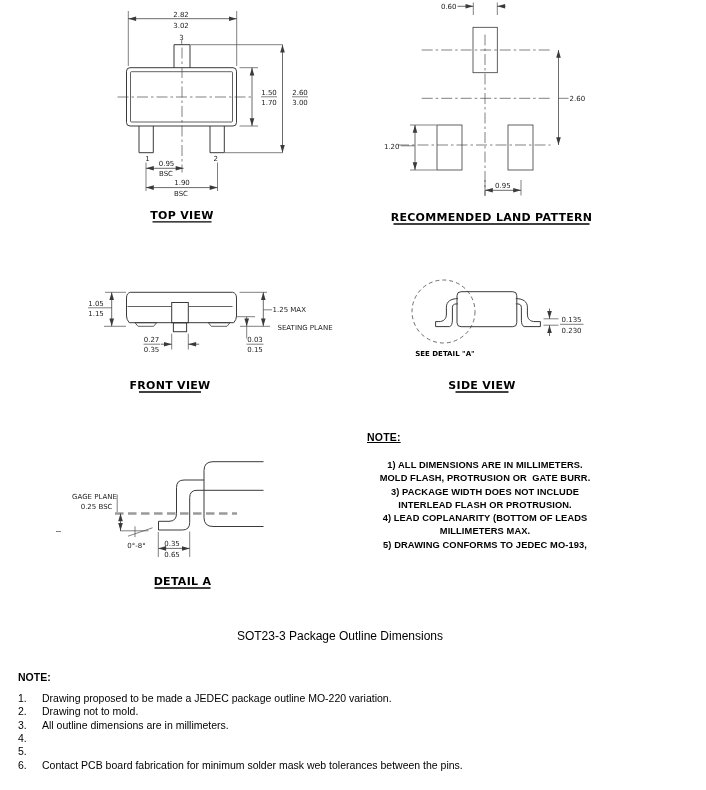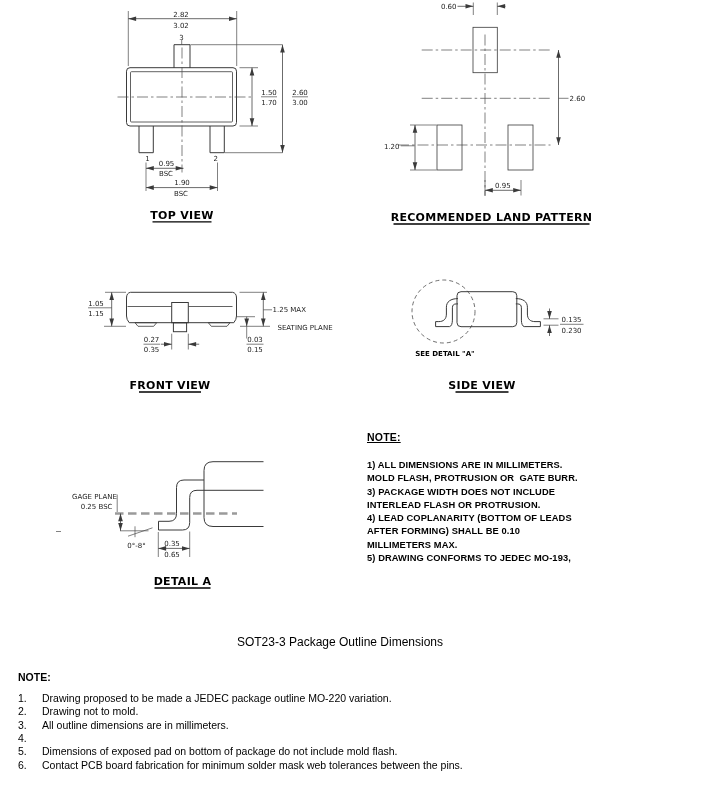--- a/index.html
+++ b/index.html
@@ -18,24 +18,24 @@
   .ul  { stroke:#000; stroke-width:1.3; }
 
   svg text { font-family:"DejaVu Sans","Liberation Sans",sans-serif; fill:#1c1c1c; }
   .d  { font-size:7px; }
   .vl { font-size:11px; font-weight:bold; fill:#000; letter-spacing:0.3px; }
   .sd { font-size:7px; font-weight:bold; fill:#000; }
 
   
   .notes { position:absolute; left:367px; top:431px; width:236px; }
   .notes .nh { font-weight:bold; font-size:10.5px; text-decoration:underline; letter-spacing:0.2px; margin-bottom:16px; }
-  .notes .nl { font-weight:bold; font-size:9.3px; line-height:13.3px; white-space:pre; letter-spacing:0.1px; }
+  .notes .nl { font-weight:bold; font-size:9.3px; line-height:13.3px; white-space:pre; letter-spacing:0.1px;text-align:center; }
 
   
-  .caption { position:absolute; left:0; top:629px; width:680px; text-align:center; font-size:12px;margin-top:6px; }
+  .caption { position:absolute; left:0; top:629px; width:680px; text-align:center; font-size:12px; }
   .fnote-h { position:absolute; left:18px; top:671px; font-weight:bold; font-size:10.5px; }
   .flist { position:absolute; left:18px; top:692px; width:660px; font-size:10.5px; line-height:13.35px; }
   .fitem { display:flex; }
   .fitem .num { width:24px; flex:0 0 24px; }
 </style>
 </head>
 <body>
 
 <div class="stage">
 
@@ -195,21 +195,20 @@
   </g>
 </svg>
 
   <div class="notes">
     <div class="nh">NOTE:</div>
     <div class="nl">1) ALL DIMENSIONS ARE IN MILLIMETERS.</div>
     <div class="nl">MOLD FLASH, PROTRUSION OR  GATE BURR.</div>
     <div class="nl">3) PACKAGE WIDTH DOES NOT INCLUDE</div>
     <div class="nl">INTERLEAD FLASH OR PROTRUSION.</div>
     <div class="nl">4) LEAD COPLANARITY (BOTTOM OF LEADS</div>
-    <div class="nl">AFTER FORMING) SHALL BE 0.10</div>
     <div class="nl">MILLIMETERS MAX.</div>
     <div class="nl">5) DRAWING CONFORMS TO JEDEC MO-193,</div>
   </div>
 
   <div class="caption">SOT23-3 Package Outline Dimensions</div>
   <div class="fnote-h">NOTE:</div>
   <div class="flist">
     <div class="fitem">
       <span class="num">1.</span>
       <span class="txt">Drawing proposed to be made a JEDEC package outline MO-220 variation.</span>
@@ -220,20 +219,19 @@
     </div>
     <div class="fitem">
       <span class="num">3.</span>
       <span class="txt">All outline dimensions are in millimeters.</span>
     </div>
     <div class="fitem">
       <span class="num">4.</span>
     </div>
     <div class="fitem">
       <span class="num">5.</span>
-      <span class="txt">Dimensions of exposed pad on bottom of package do not include mold flash.</span>
     </div>
     <div class="fitem">
       <span class="num">6.</span>
       <span class="txt">Contact PCB board fabrication for minimum solder mask web tolerances between the pins.</span>
     </div>
   </div>
 </div>
 
 </body></html>

